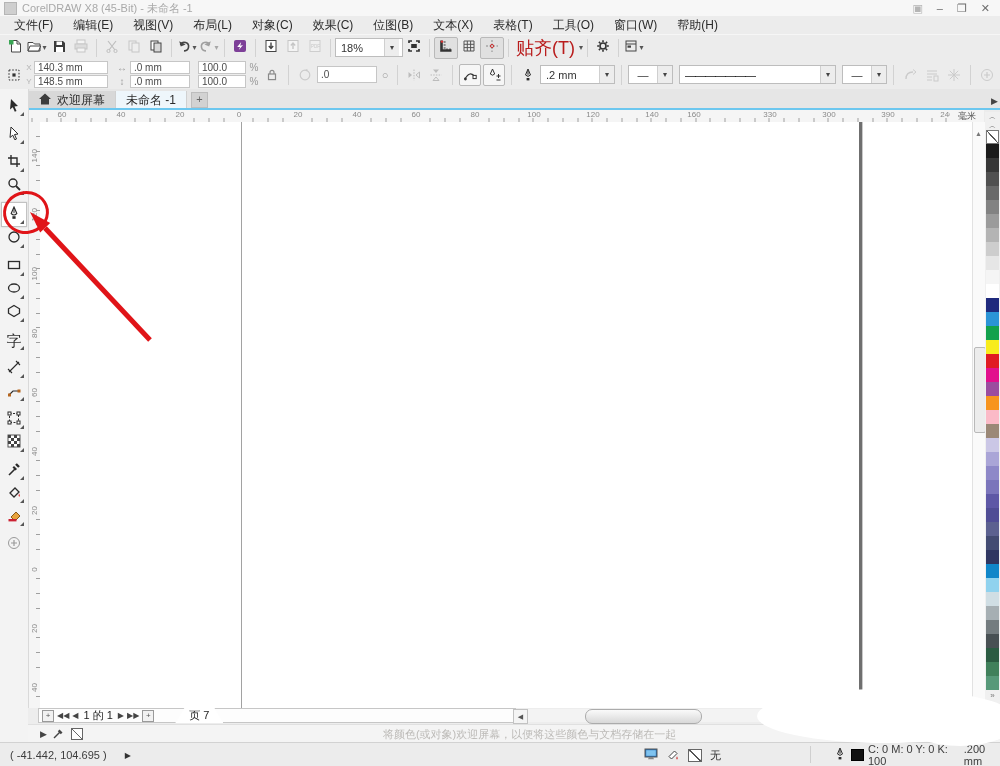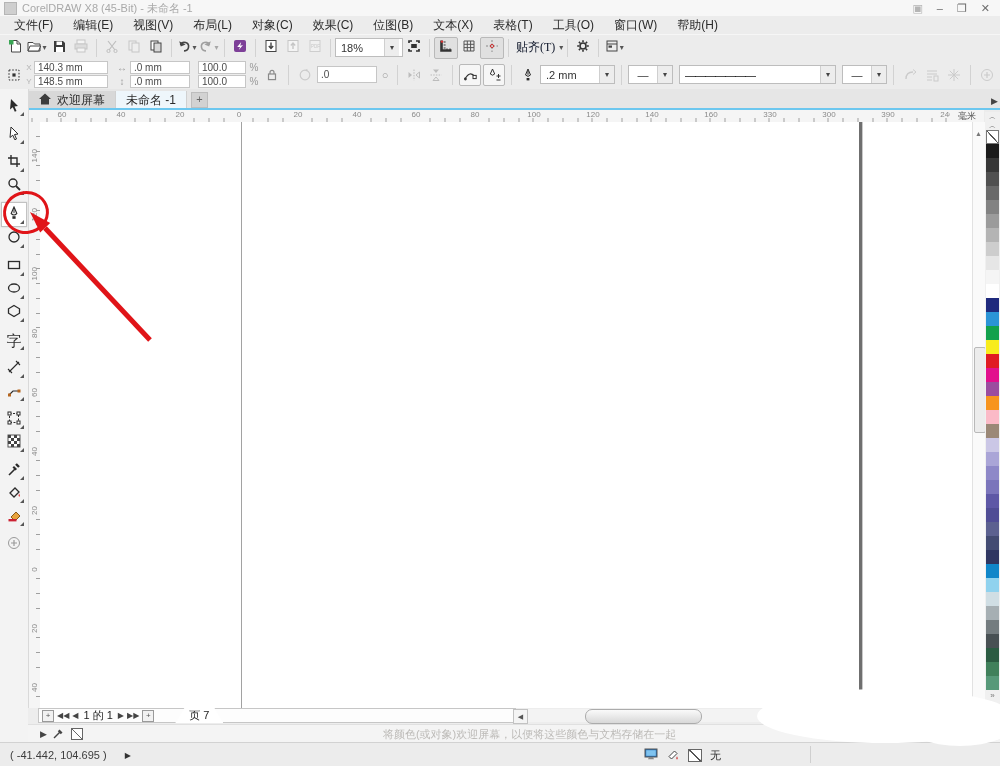--- a/index.html
+++ b/index.html
@@ -19,21 +19,21 @@
   
   .toolbar{left:0;top:34px;width:1000px;height:25px;background:#ececec;border-top:1px solid #f6f6f6;border-bottom:1px solid #dcdcdc;display:flex;align-items:center;padding-left:4px;}
   .tb-btn{width:22px;height:20px;display:flex;align-items:center;justify-content:center;border-radius:2px;}
   .tb-btn.pressed{border:1px solid #b9b9b9;background:#e0e0e0;}
   .tb-btn.dis{opacity:.45;}
   .tb-sep{width:1px;height:18px;background:#d2d2d2;margin:0 4px;}
   .caret{font-size:8px;color:#555;margin-left:1px;}
   .combo{display:flex;align-items:center;background:#fff;border:1px solid #bdbdbd;height:17px;}
   .combo .val{padding:0 5px;font-size:11px;color:#333;min-width:38px;}
   .combo .drop{width:14px;height:100%;border-left:1px solid #cfcfcf;background:#ededed;display:flex;align-items:center;justify-content:center;font-size:8px;color:#444;}
-  .snap-label{font-size:12px;color:#0f172a;padding:0 3px;font-family:Liberation Serif, serif;}
+  .snap-label{font-size:18px;color:#b91c1c;padding:0 3px;}
   
   .propbar{left:0;top:60px;width:1000px;height:29px;background:#ececec;border-bottom:1px solid #d6d6d6;display:flex;align-items:center;padding-left:4px;gap:2px;}
   .pb-stack{display:flex;flex-direction:column;gap:1px;}
   .pb-row{display:flex;align-items:center;gap:2px;height:13px;}
   .pb-lab{font-size:8px;color:#b4b4b4;width:6px;text-align:center;}
   .pb-field{background:#fff;border:1px solid #c6c6c6;height:11px;font-size:10px;color:#4a4a4a;display:flex;align-items:center;padding:0 3px;}
   .pb-ico{color:#9a9a9a;font-size:10px;width:12px;text-align:center;}
   .pb-btn{width:20px;height:20px;display:flex;align-items:center;justify-content:center;}
   .pb-btn.boxed{border:1px solid #b9b9b9;background:#f6f6f6;border-radius:2px;}
   .pb-btn.dis{opacity:.4;}
@@ -445,21 +445,21 @@
       <span class="hr-num" style="left: 93px;">40</span>
       <span class="hr-num" style="left: 152px;">20</span>
       <span class="hr-num" style="left: 211px;">0</span>
       <span class="hr-num" style="left: 270px;">20</span>
       <span class="hr-num" style="left: 329px;">40</span>
       <span class="hr-num" style="left: 388px;">60</span>
       <span class="hr-num" style="left: 447px;">80</span>
       <span class="hr-num" style="left: 506px;">100</span>
       <span class="hr-num" style="left: 565px;">120</span>
       <span class="hr-num" style="left: 624px;">140</span>
-      <span class="hr-num" style="left: 683px;">160</span>
+      <span class="hr-num" style="left: 666px;">160</span>
       <span class="hr-num" style="left: 742px;">330</span>
       <span class="hr-num" style="left: 801px;">300</span>
       <span class="hr-num" style="left: 860px;">390</span>
       <span class="hr-num" style="left: 919px;">240</span>
     </div>
   <div class="abs ruler-unit">毫米</div>
   <div class="abs vruler" id="vruler">
       <span class="vr-num" style="top: 30px;">140</span>
       <span class="vr-num" style="top: 89px;">120</span>
       <span class="vr-num" style="top: 148px;">100</span>
@@ -688,20 +688,30 @@
             <path d="M5 10 h4 l1 2.2 h-6 z" fill="#888"></path>
           </svg></span>
       <span><svg width="14" height="14" viewBox="0 0 14 14">
             <path d="M3 9.5 L8.5 4 L11 6.5 L5.5 12 Z" fill="#fff" stroke="#444"></path>
             <path d="M11 9.3 q1.5 2.2 0 3.4 q-1.5 -1.2 0 -3.4" fill="#c22"></path>
           </svg></span>
       <span class="sb-x"></span>
       <span class="sb-none">无</span>
     </div>
     <div class="sb-div"></div>
+    <div class="sb-right">
+      <span><svg width="14" height="14" viewBox="0 0 14 14">
+            <path d="M7 1 L9.5 7 Q7 9.8 4.5 7 Z" fill="none" stroke="#2b2b2b"></path>
+            <path d="M7 3 V6.8" stroke="#2b2b2b"></path>
+            <rect x="5.6" y="10" width="2.8" height="2.4" fill="#2b2b2b"></rect>
+          </svg></span>
+      <span class="sb-swatch"></span>
+      <span>C: 0 M: 0 Y: 0 K: 100</span>
+      <span style="margin-left:6px;">.200 mm</span>
+    </div>
   </div>
 
   <div class="abs blob"></div>
   <div class="abs blob2"></div>
 
   <div class="abs ann-circle" style="border-color: rgb(224, 20, 24);"></div>
   <svg class="abs ann-arrow" width="150" height="160" viewBox="0 0 150 160">
     <line x1="27" y1="30" x2="132" y2="142" stroke="#e01418" stroke-width="5"></line>
     <polygon points="12,14 22.2,34.6 32.2,25" fill="#e01418"></polygon>
   </svg>

